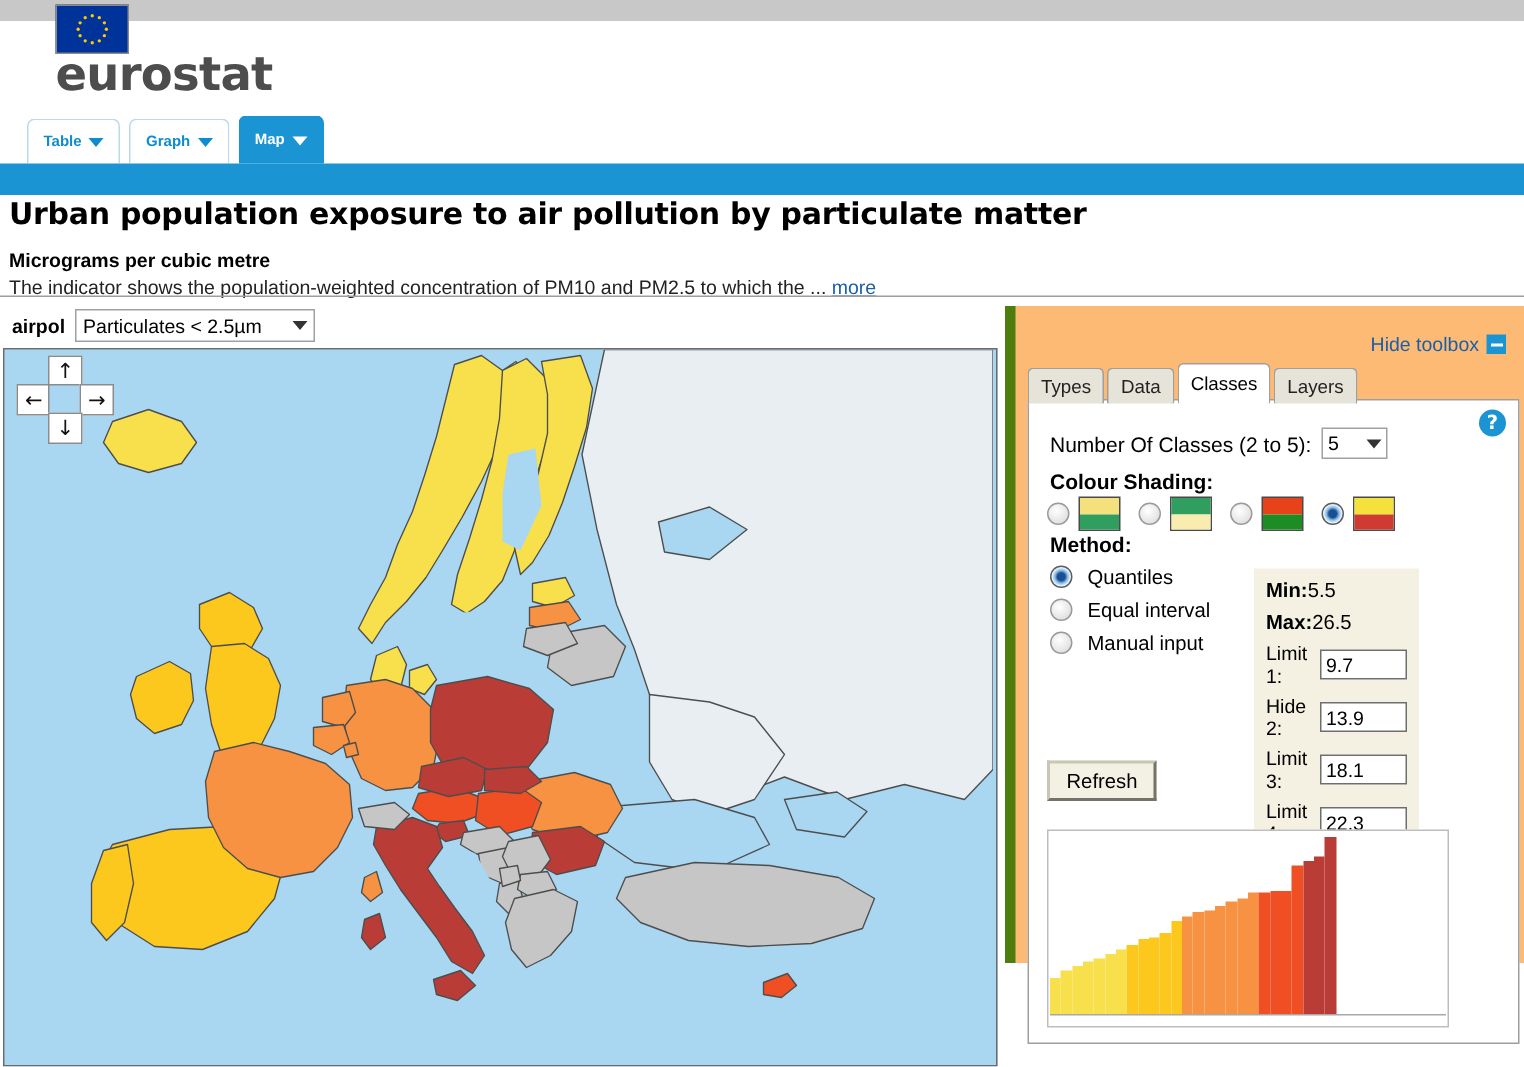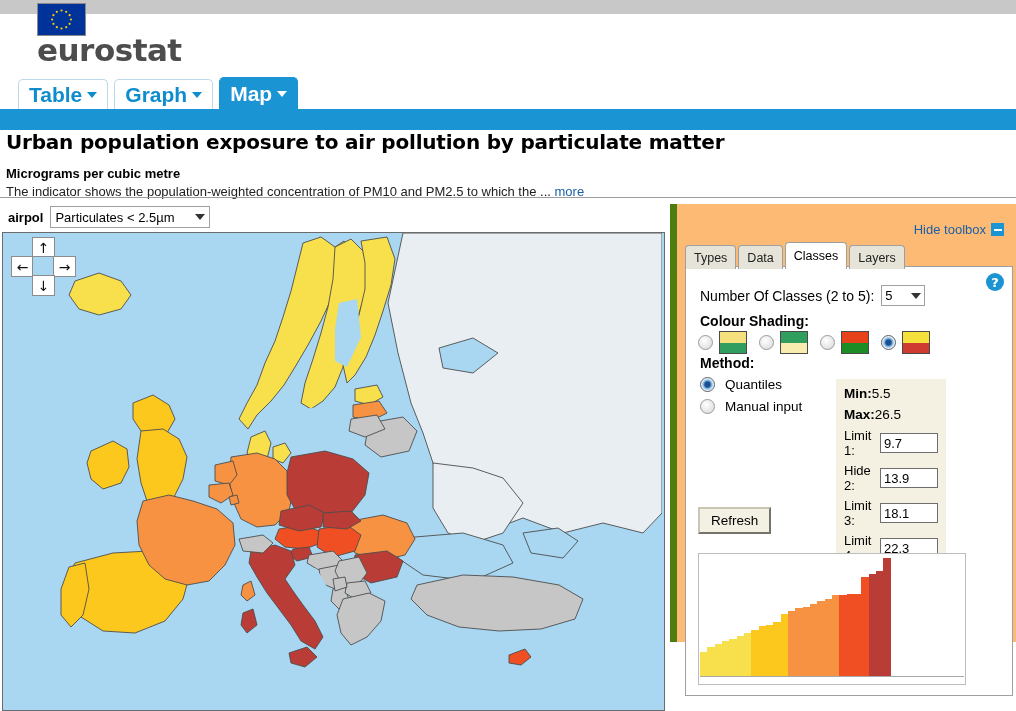--- a/index.html
+++ b/index.html
@@ -39,21 +39,21 @@
     display: flex; align-items: flex-end; gap: 6px;
   }
   .vtab {
     box-sizing: border-box;
     height: 30px; padding: 0 10px;
     display: flex; align-items: center; gap: 5px;
     border: 1px solid #bcd9ea;
     border-bottom: none;
     border-radius: 5px 5px 0 0;
     background: #ffffff;
-    color: #0e8ccd; font-weight: bold; font-size: 21px;
+    color: #0e8ccd; font-weight: bold; font-size: 10px;
     cursor: pointer;
   }
   .vtab.active {
     background: #1a94d2; color: #ffffff; border-color: #1a94d2;
     height: 32px;
   }
   .caret-down {
     width: 0; height: 0; border-left: 5px solid transparent;
     border-right: 5px solid transparent; border-top: 6px solid currentColor;
     display: inline-block;
@@ -463,20 +463,24 @@
             <i style="background:#cf3b31"></i>
         </span>
       </div>
 
       <div class="lbl-method">Method:</div>
 
       <div class="method-list">
         <div class="method-item">
           <span class="radio on"></span>
           <span>Quantiles</span>
+        </div>
+        <div class="method-item">
+          <span class="radio"></span>
+          <span>Equal interval</span>
         </div>
         <div class="method-item">
           <span class="radio"></span>
           <span>Manual input</span>
         </div>
       </div>
 
       <div class="stats-box">
         <div class="stat-line">
           <b>Min:</b><span>5.5</span>

